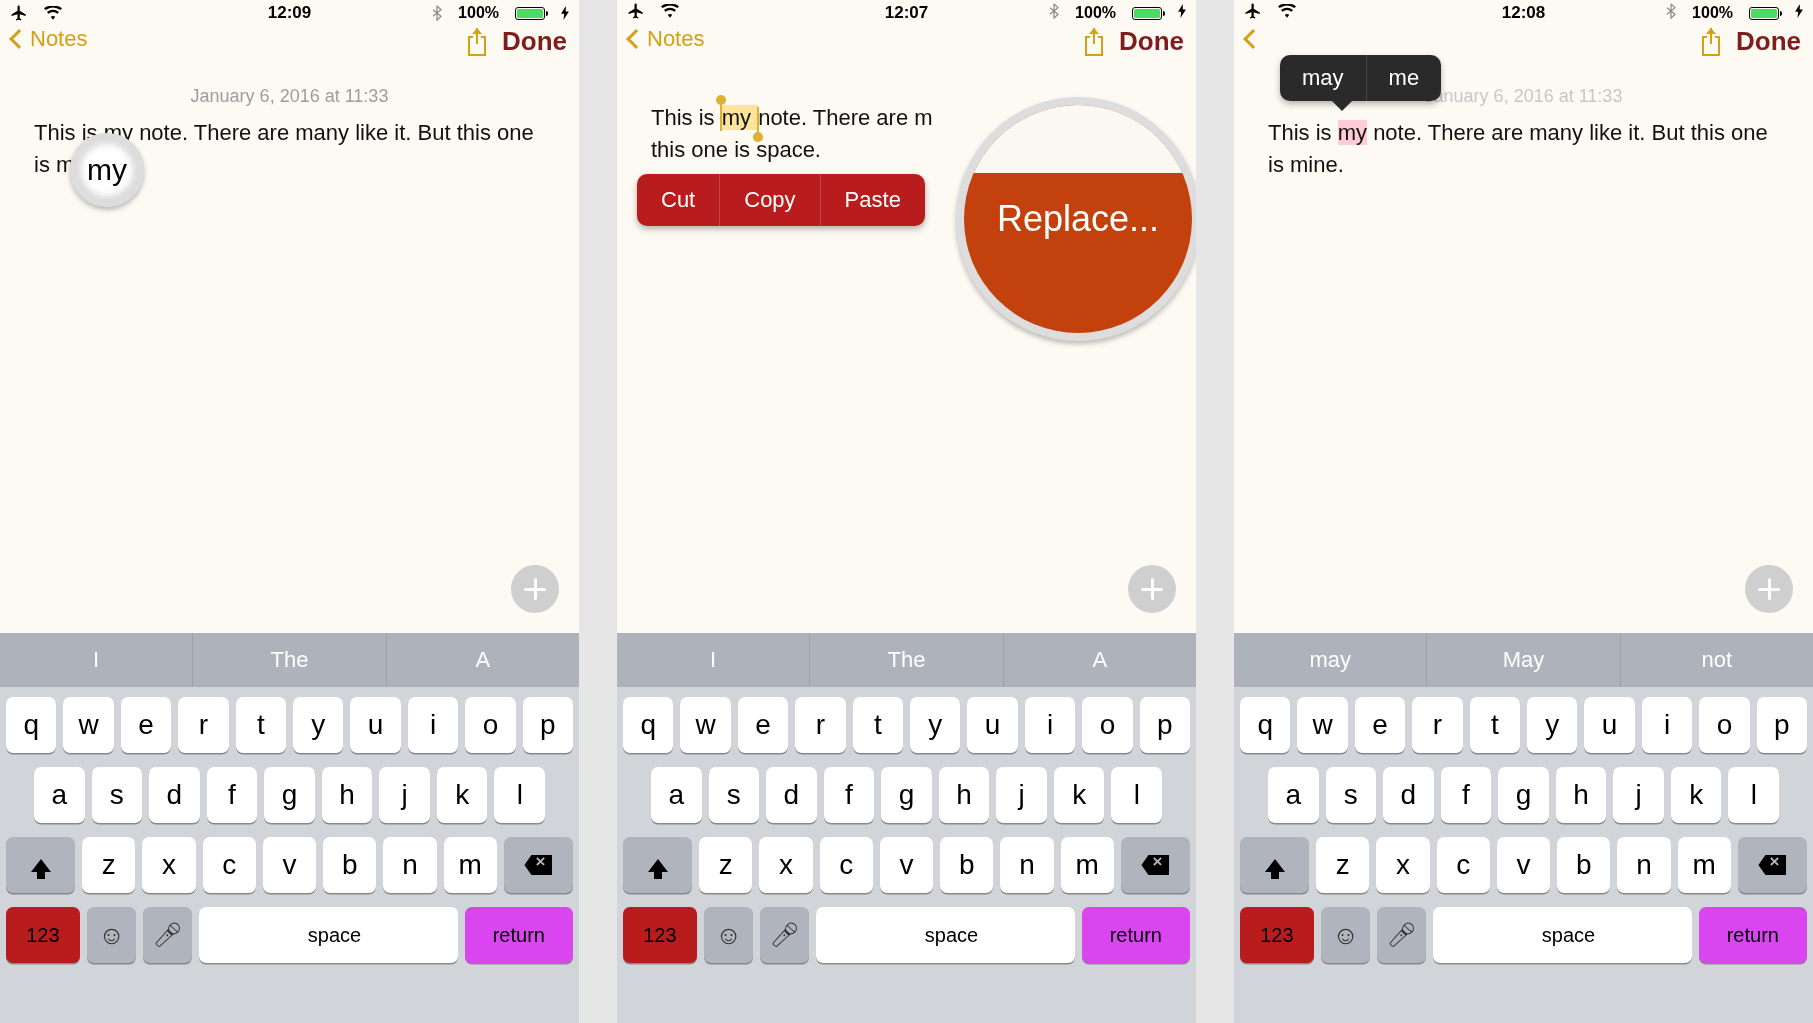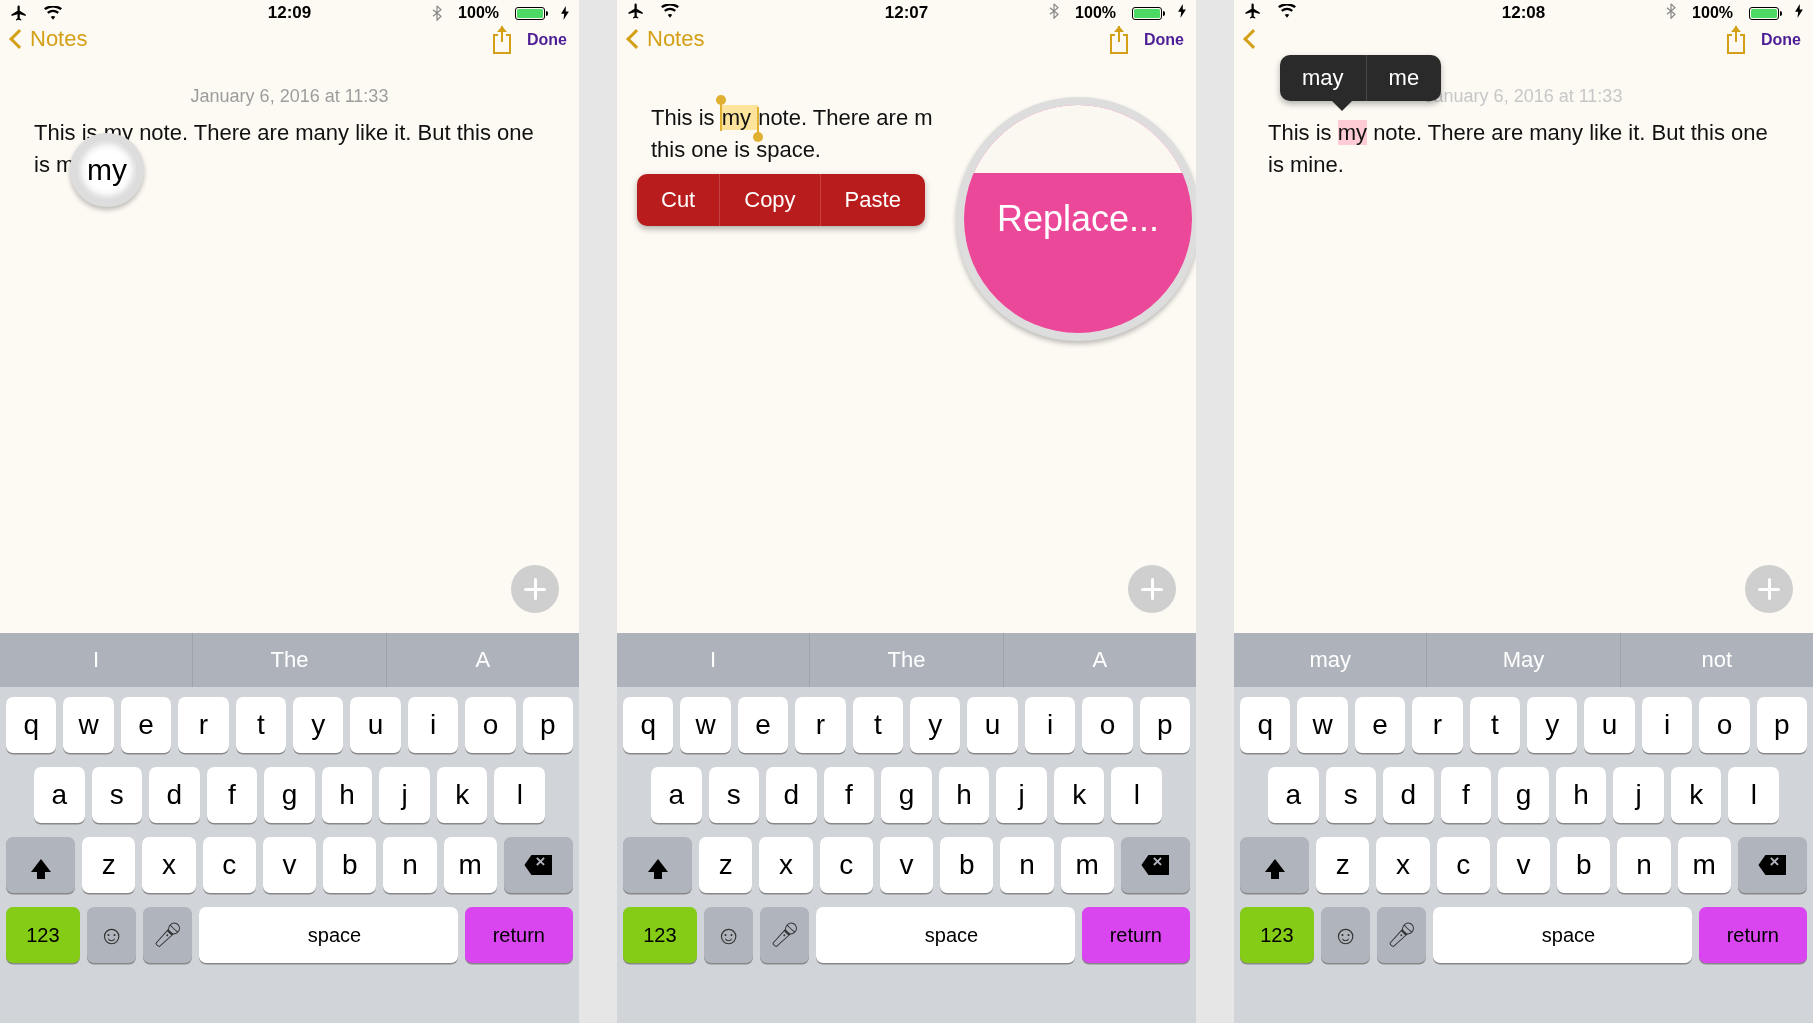--- a/index.html
+++ b/index.html
@@ -16,21 +16,21 @@
   .navbar { height:56px; display:flex; align-items:flex-start; justify-content:space-between; padding:0 12px; }
   .nav-left, .nav-right { display:flex; align-items:center; gap:14px; }
   .back { display:flex; align-items:center; color:#d4a017; font-size:22px; font-weight:400; }
   .chevron-left { width:14px; height:14px; border-left:3px solid #d4a017; border-bottom:3px solid #d4a017; transform:rotate(45deg); margin-right:4px; }
   .share-icon { width:22px; height:28px; position:relative; }
   .share-icon .box { position:absolute; bottom:0; left:2px; width:18px; height:18px; border:2px solid #d4a017; border-top:none; }
   .share-icon .boxtop { position:absolute; top:8px; left:2px; width:5px; border-top:2px solid #d4a017; }
   .share-icon .boxtop2 { position:absolute; top:8px; right:2px; width:5px; border-top:2px solid #d4a017; }
   .share-icon .arrow { position:absolute; top:0; left:10px; width:2px; height:16px; background:#d4a017; }
   .share-icon .arrow::before { content:""; position:absolute; top:0; left:-4px; width:0; height:0; border-left:5px solid transparent; border-right:5px solid transparent; border-bottom:6px solid #d4a017; }
-  .done { color:#4c1d95; font-size:16px; font-weight:600; }
+  .done { color:#7f1d1d; font-size:26px; font-weight:600; }
   .note-date { text-align:center; color:#9d9d9d; font-size:18px; margin-top:4px; }
   .note-body { flex:1; padding:10px 34px 0 34px; font-size:22px; line-height:1.45; color:#111; position:relative; }
   .cursor { display:inline-block; width:2px; height:22px; background:#e0b030; vertical-align:-3px; }
   .sel-word { background:rgba(255,200,50,0.45); position:relative; padding:0 1px; }
   .pink-word { background:#ffccd5; }
   .sel-handle { width:10px; height:10px; background:#e0b030; border-radius:50%; position:absolute; }
   .sel-bar { width:2px; background:#e0b030; position:absolute; }
   
   .addbtn { position:absolute; right:20px; bottom:20px; width:48px; height:48px; border-radius:50%; background:#cfcfcf; display:flex; align-items:center; justify-content:center; }
   .addbtn::before, .addbtn::after { content:""; position:absolute; background:#fff; border-radius:2px; }
@@ -40,40 +40,40 @@
   .kbd { height:390px; background:#d1d4d9; display:flex; flex-direction:column; }
   .sugg-row { height:54px; display:flex; background:#aeb3bb; }
   .sugg { flex:1; display:flex; align-items:center; justify-content:center; color:#fff; font-size:22px; border-right:1px solid #9da2aa; }
   .sugg:last-child { border-right:none; }
   .key-rows { flex:1; padding:10px 6px 8px 6px; display:flex; flex-direction:column; gap:14px; }
   .krow { display:flex; gap:7px; justify-content:center; }
   .key { background:#fff; border-radius:7px; box-shadow:0 1.5px 0 #888; height:56px; display:flex; align-items:center; justify-content:center; font-size:28px; color:#000; flex:1; min-width:0; }
   .key.special { background:#b0b4bc; font-size:20px; }
   .key.space { flex:5; font-size:20px;padding-left:12px; }
   .key.return { flex:2.2; background:#d946ef; font-size:20px; }
-  .key.num123 { flex:1.5; background:#84cc16; font-size:20px; }
+  .key.num123 { flex:1.5; background:#b91c1c; font-size:20px; }
   .key.shift, .key.bksp { flex:1.3; background:#b0b4bc; }
   .krow.r2 { padding:0 28px; }
   .shift-glyph { width:0;height:0;border-left:10px solid transparent;border-right:10px solid transparent;border-bottom:13px solid #000;position:relative; }
   .shift-glyph::after { content:""; position:absolute; left:-4px; top:12px; width:8px; height:8px; background:#000; }
   .bksp-glyph { width:28px; height:20px; background:#000; clip-path: polygon(25% 0, 100% 0, 100% 100%, 25% 100%, 0 50%); position:relative; }
   .bksp-glyph::after { content:"×"; position:absolute; color:#b0b4bc; left:11px; top:-3px; font-size:17px; font-weight:bold; }
   .emoji-glyph { font-size:26px; color:#333; }
   .mic-glyph { font-size:24px; color:#333; }
   
   .magnifier { position:absolute; border-radius:50%; border:8px solid #ddd; background:#fff; box-shadow:inset 0 0 10px rgba(0,0,0,0.25), 0 3px 5px rgba(0,0,0,0.25); overflow:hidden; display:flex; align-items:center; justify-content:center; }
   .mag-small { width:74px; height:74px; left:70px; top:133px; }
   .mag-small span { font-size:30px; color:#000; }
   
   .editmenu { position:absolute; left:20px; top:174px; height:52px; background:#b91c1c; border-radius:10px; display:flex; overflow:hidden; box-shadow:0 3px 6px rgba(0,0,0,0.3); }
   .editmenu .item { color:#fff; font-size:22px; padding:0 24px; display:flex; align-items:center; border-right:1px solid rgba(255,255,255,0.18); }
   .editmenu .item:last-child { border-right:none; }
   
   .mag-big { width:244px; height:244px; right:-4px; top:97px; }
-  .mag-big-inner { width:100%; height:100%; background:#ec4899; display:flex; align-items:center; justify-content:center; color:#fff; font-size:36px; font-weight:400; position:relative; }
+  .mag-big-inner { width:100%; height:100%; background:#c2410c; display:flex; align-items:center; justify-content:center; color:#fff; font-size:36px; font-weight:400; position:relative; }
   .mag-big-inner::before { content:""; position:absolute; top:0;left:0;right:0;height:30%; background:linear-gradient(#faf8f1, #faf8f1); }
   .mag-big-inner span { position:relative; z-index:1; }
   
   .replace-pop { position:absolute; left:46px; top:55px; background:#2a2a2a; border-radius:10px; display:flex; overflow:visible; box-shadow:0 3px 6px rgba(0,0,0,0.3); }
   .replace-pop .opt { color:#fff; font-size:22px; padding:10px 22px; border-right:1px solid rgba(255,255,255,0.15); }
   .replace-pop .opt:last-child { border-right:none; }
   .replace-pop::after { content:""; position:absolute; left:52px; bottom:-10px; width:0;height:0; border-left:10px solid transparent; border-right:10px solid transparent; border-top:10px solid #2a2a2a; }
   
   .plane-icon, .wifi-icon, .bt-icon, .bolt-icon { display:inline-flex; }
 </style>

